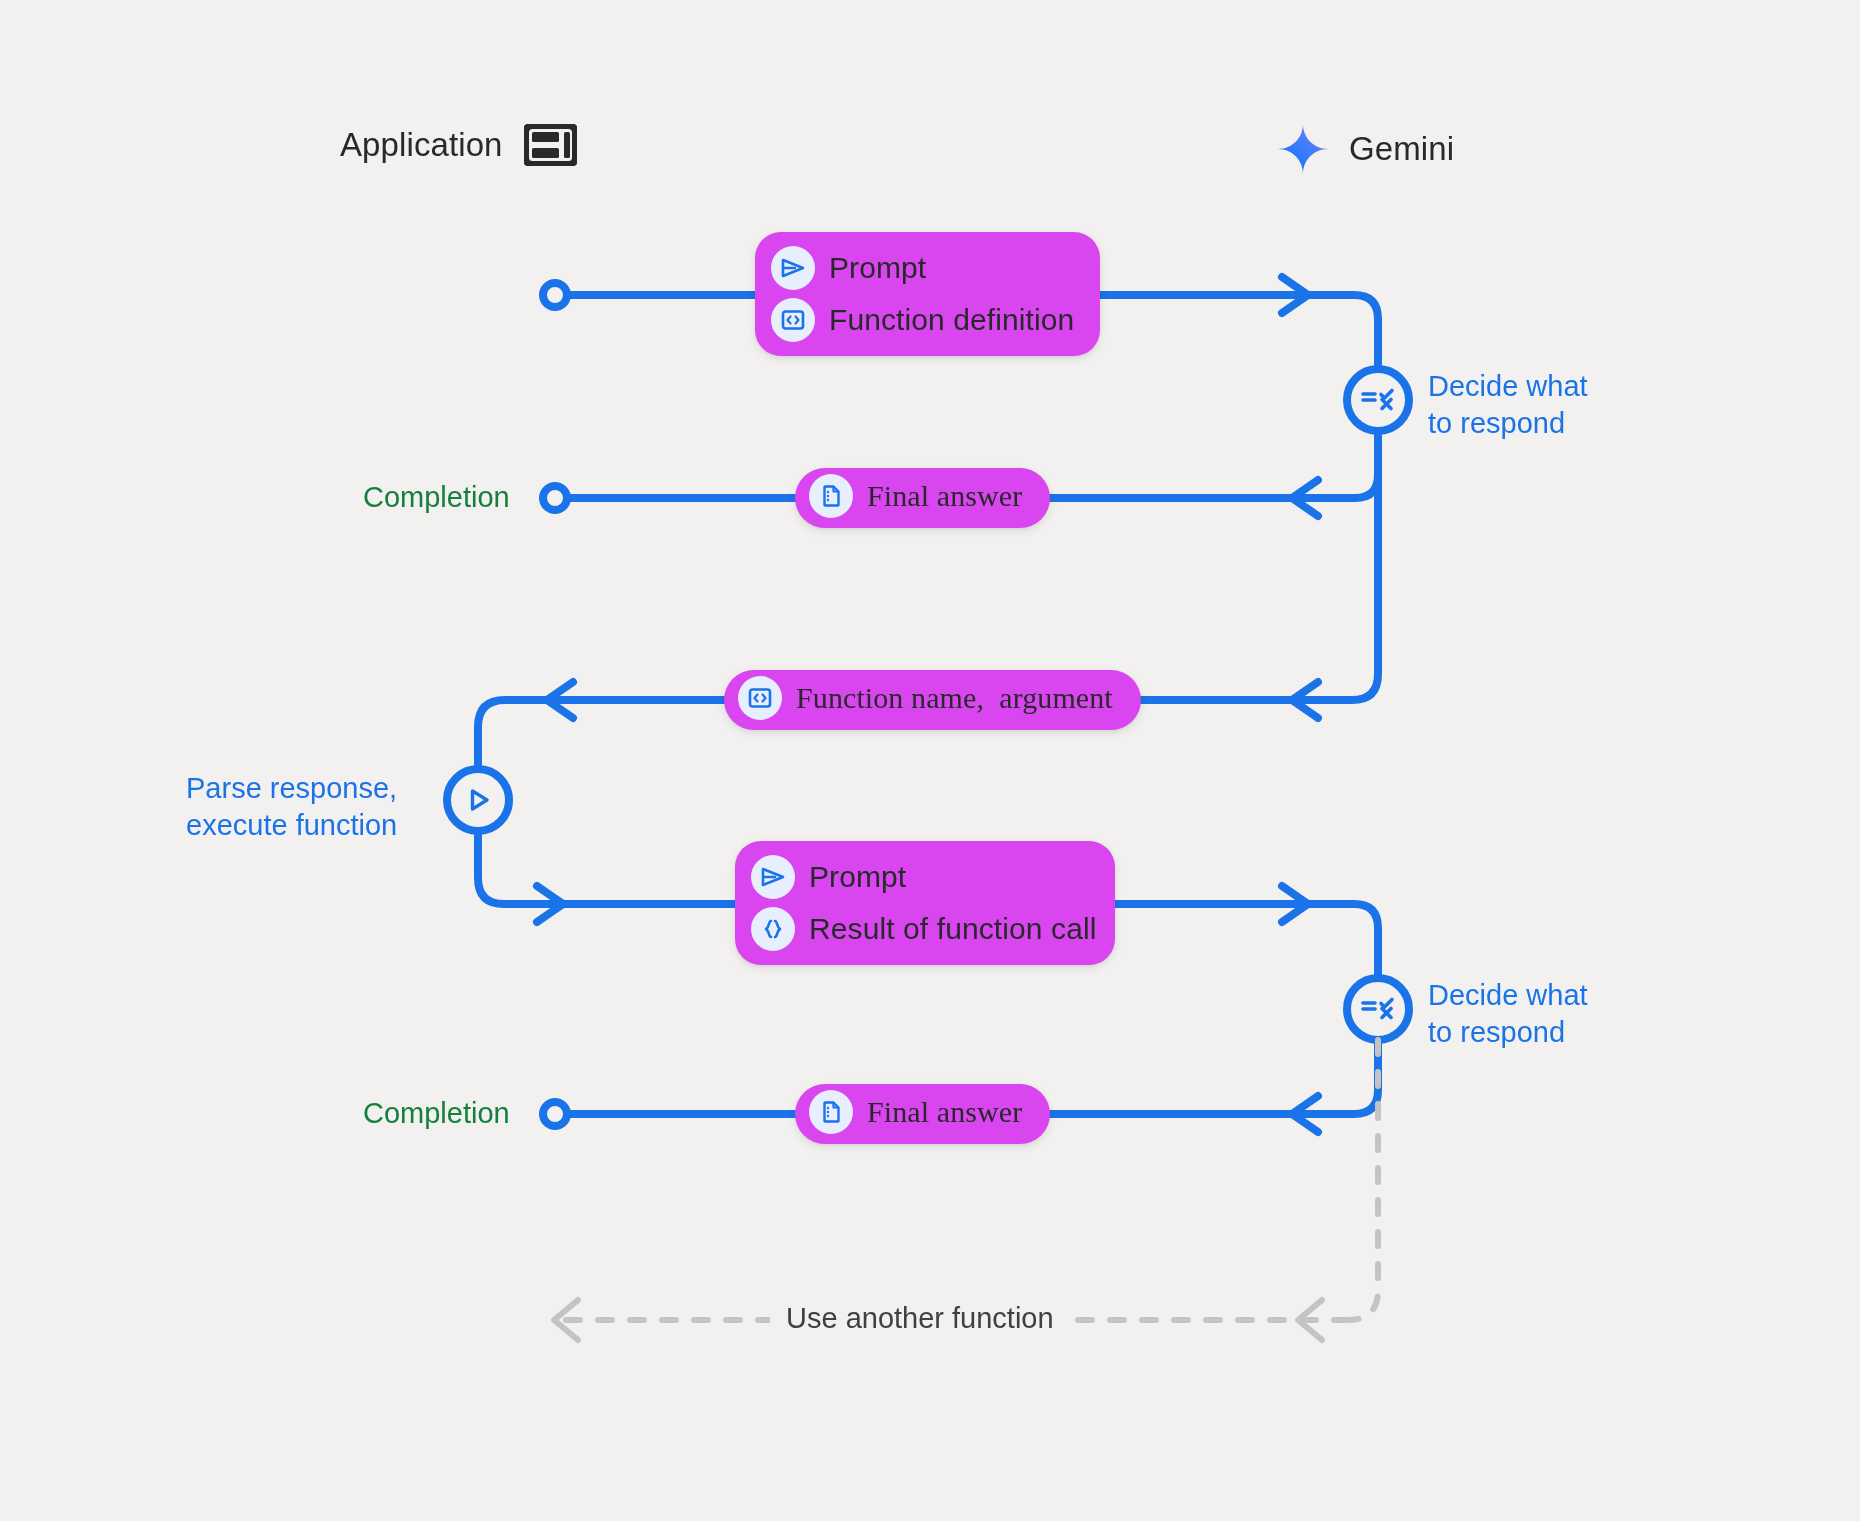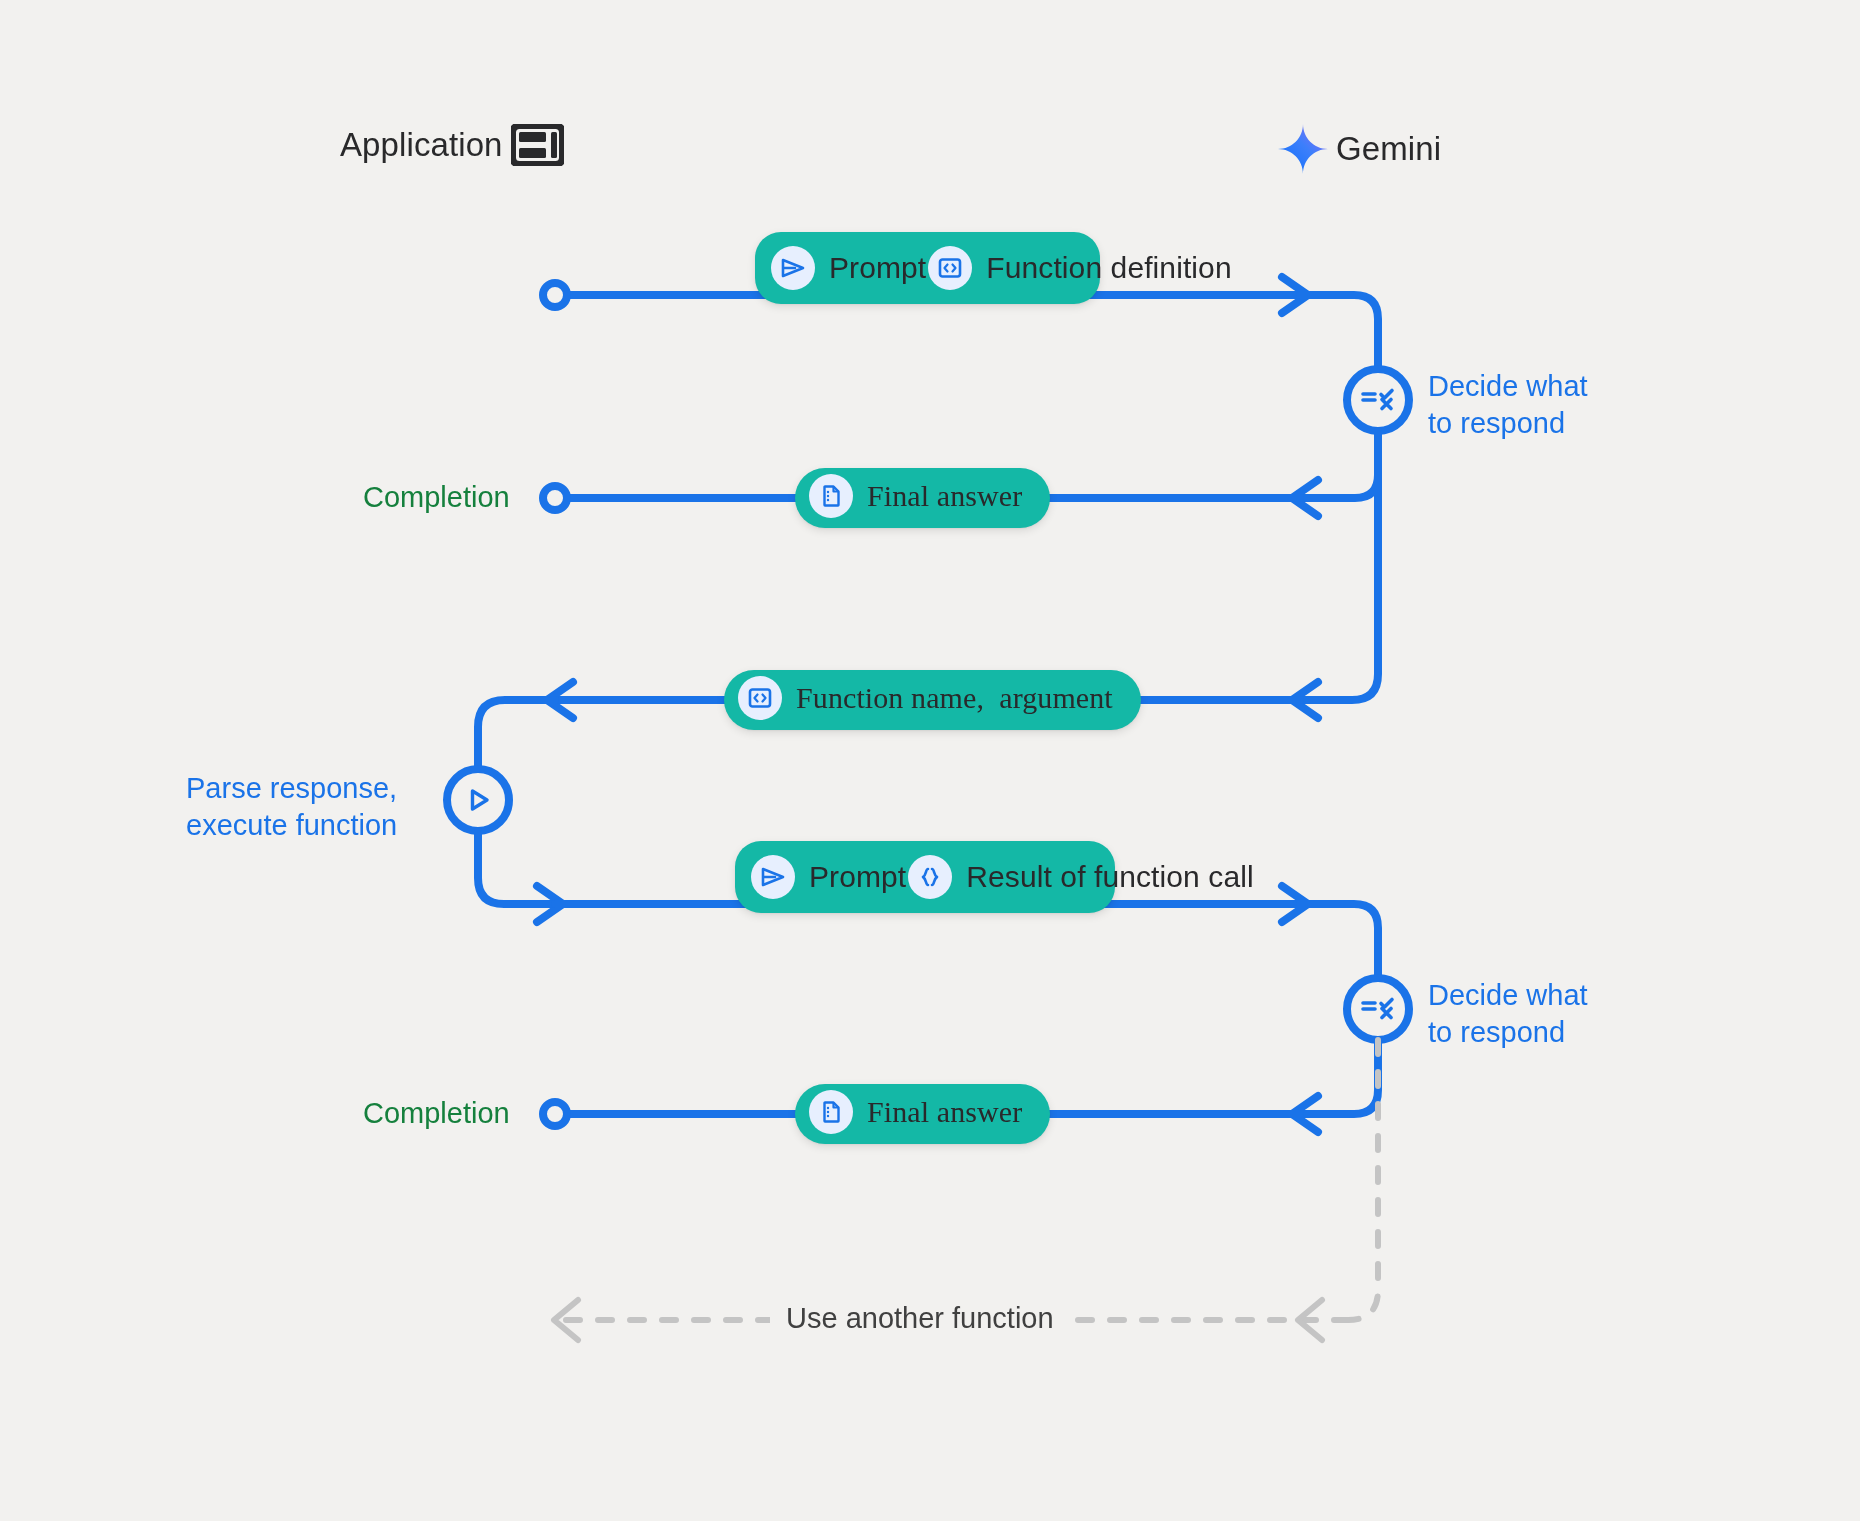--- a/index.html
+++ b/index.html
@@ -21,42 +21,42 @@
     left: 0; top: 0;
     width: 1860px; height: 1521px;
     pointer-events: none;
   }
 
   
   .hdr {
     position: absolute;
     display: flex;
     align-items: center;
-    gap: 8px;
+    gap: 21px;
     font-size: 33px;
     color: #29292b;
     letter-spacing: .1px;
     white-space: nowrap;
   }
   .hdr-app { left: 340px; top: 124px; }
   .hdr-gem { left: 1278px; top: 124px; }
 
   .app-icon { width: 53px; height: 42px; display:block; }
   .gem-icon { width: 50px; height: 50px; display:block; }
 
   
   .card {
     position: absolute;
-    background: #14b8a6;
+    background: #d946ef;
     border-radius: 26px;
     box-shadow: 0 3px 9px rgba(0,0,0,.10), 0 1px 2px rgba(0,0,0,.05);
     padding: 14px 26px 14px 16px;
     display: flex;
-    flex-direction: row;
-    gap: 2px;
+    flex-direction: column;
+    gap: 8px;
     z-index: 5;
   }
   .card.single { border-radius: 34px; padding: 6px 28px 10px 14px; font-family: Liberation Serif, serif; }
   .row {
     display: flex;
     align-items: center;
     gap: 14px;
   }
   .ibox {
     width: 44px; height: 44px;

